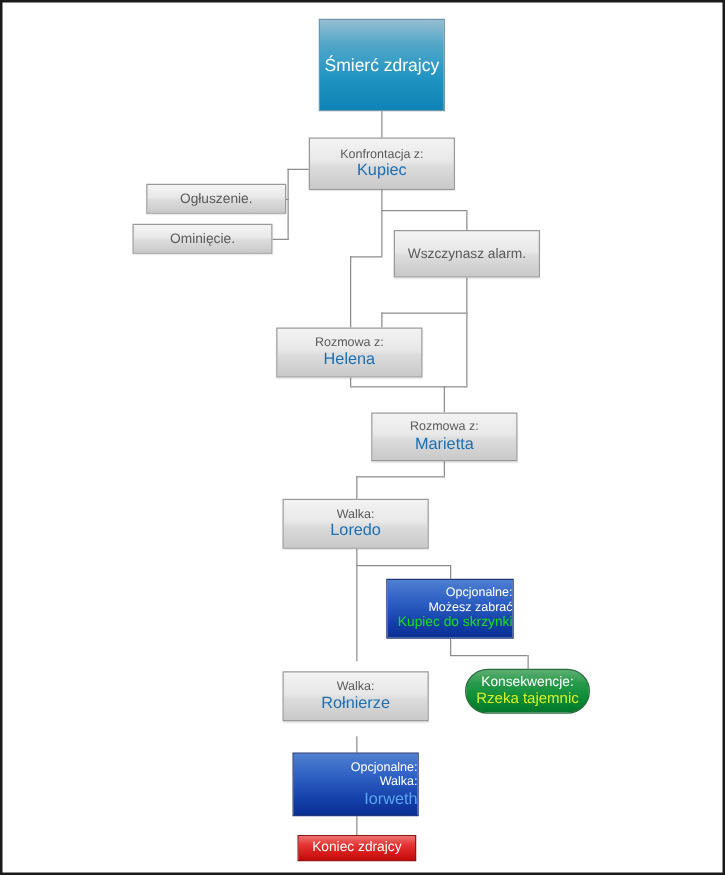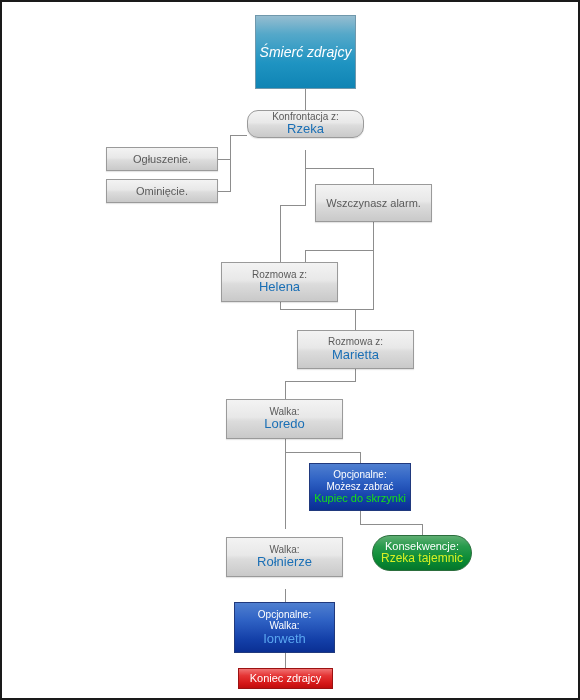--- a/index.html
+++ b/index.html
@@ -45,28 +45,28 @@
     box-shadow: 0 1px 1px rgba(0,0,0,0.10);
   }
   .n-grey .lbl { color: #5a5a5a; font-size: 10px; }
   .n-grey .val { color: #1a6fb5; font-size: 13px; }
   .n-grey .single { color: #5a5a5a; font-size: 11px; }
 
   
   .n-teal {
     background: linear-gradient(to bottom, #96bdd0 0%, #55a8c9 25%, #1f94c2 65%, #0f84b4 100%);
     border: 1px solid #6f98ac;
-    font-style: italic;
   }
   .n-teal .val { color: #ffffff; font-size: 14px; }
 
   
   .n-blue {
     background: linear-gradient(to bottom, #4f7fd0 0%, #2f62c4 35%, #133fa8 75%, #0a2f93 100%);
     border: 1px solid #20397d;
+    align-items: flex-end;
   }
   .n-blue .lbl { color: #ffffff; font-size: 10px; }
   .n-blue .val-green { color: #16e016; font-size: 11px; }
   .n-blue .val-cyan { color: #5aa6f0; font-size: 13px; }
 
   
   .n-green {
     background: linear-gradient(to bottom, #5fae73 0%, #289b4c 30%, #0a8a34 70%, #04762b 100%);
     border: 1px solid #2b6e3d;
   }
@@ -133,26 +133,26 @@
     <div class="edge v" style="left:420px; top:522px; height:11px;"></div>
 
     <div class="edge v" style="left:283px; top:587px; height:13px;"></div>
 
     <div class="edge v" style="left:283px; top:651px; height:15px;"></div>
 
     <div class="node n-teal" style="left:253px; top:13px; width:101px; height:74px;">
       <span class="val">Śmierć zdrajcy</span>
     </div>
 
-    <div class="node n-grey" style="left:245px; top:108px; width:117px; height:28px;border-radius:11px;">
+    <div class="node n-grey" style="left:245px; top:108px; width:117px; height:42px;">
       <span class="lbl">Konfrontacja z:</span>
-      <span class="val">Rzeka</span>
-    </div>
-
-    <div class="node n-grey" style="left:104px; top:145px; width:112px; height:24px;">
+      <span class="val">Kupiec</span>
+    </div>
+
+    <div class="node n-grey" style="left:115px; top:145px; width:112px; height:24px;">
       <span class="single">Ogłuszenie.</span>
     </div>
 
     <div class="node n-grey" style="left:104px; top:177px; width:112px; height:24px;">
       <span class="single">Ominięcie.</span>
     </div>
 
     <div class="node n-grey" style="left:313px; top:182px; width:117px; height:38px;">
       <span class="single">Wszczynasz alarm.</span>
     </div>

